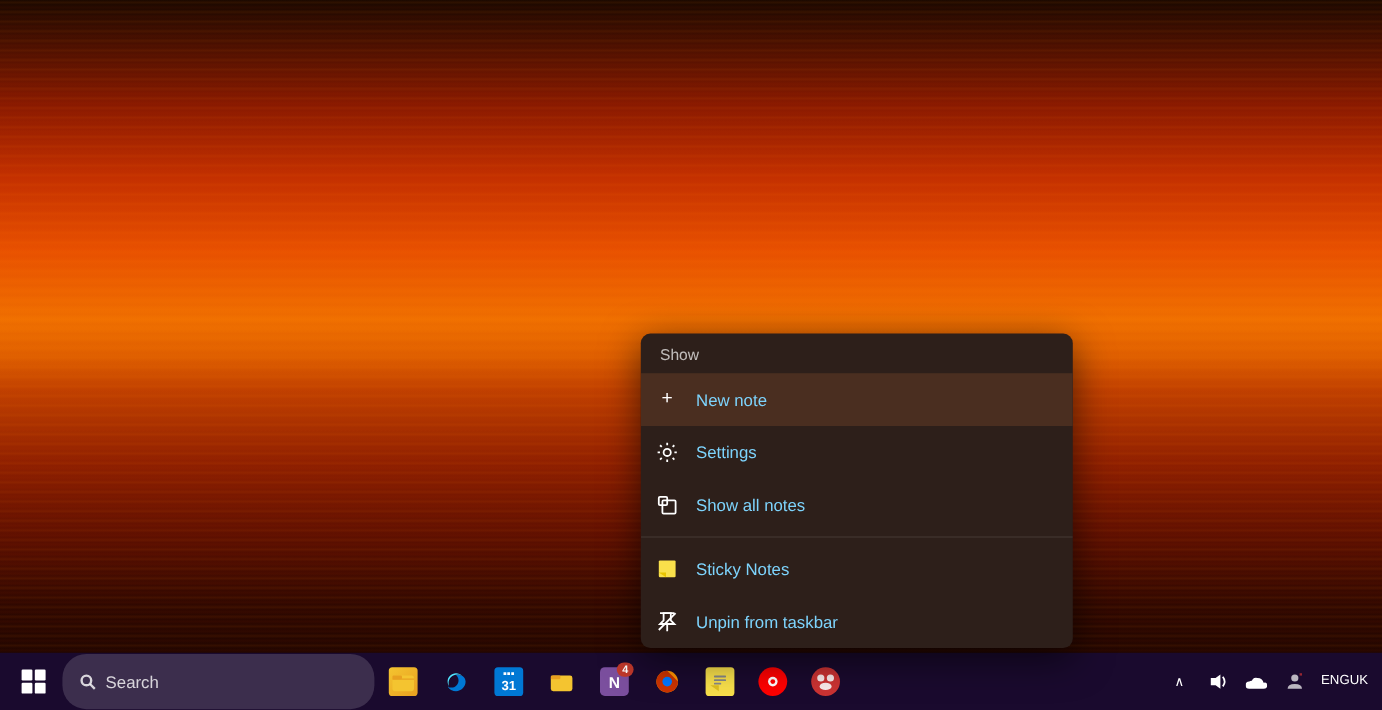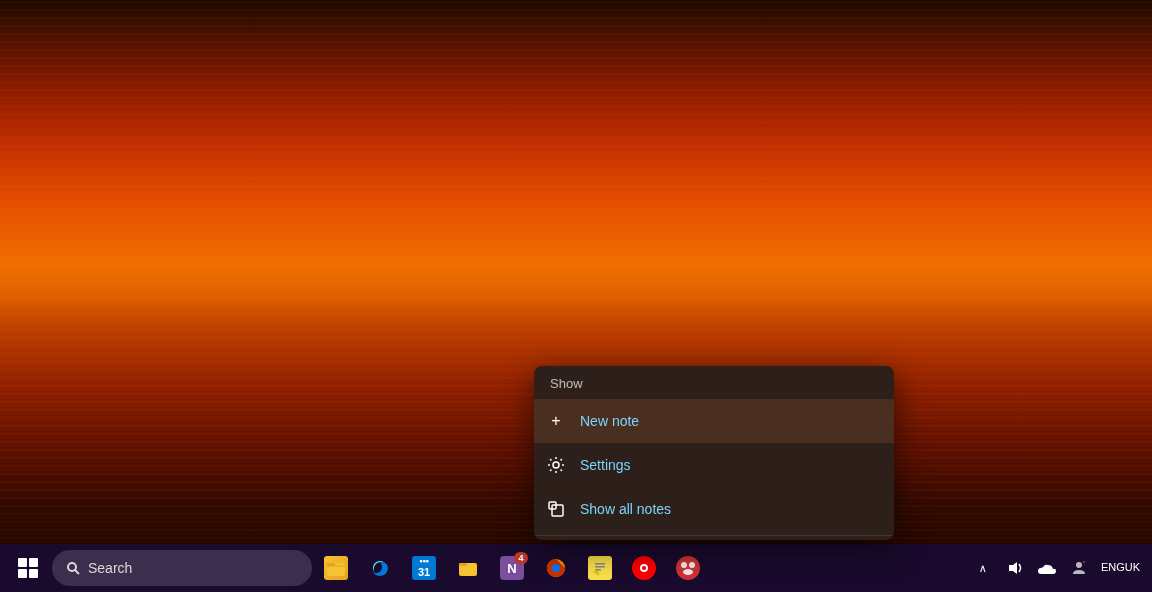--- a/index.html
+++ b/index.html
@@ -88,21 +88,21 @@
       background: white;
       border-radius: 1px;
     }
 
     
     #search-bar {
       display: flex;
       align-items: center;
       background: rgba(255,255,255,0.15);
       border-radius: 20px;
-      height: 36px;
+      height: 46px;
       padding: 0 14px;
       gap: 8px;
       width: 260px;
       cursor: text;
     }
 
     #search-bar span {
       color: rgba(255,255,255,0.8);
       font-size: 14px;
     }
@@ -287,21 +287,41 @@
         <rect x="2" y="2" width="7" height="7" rx="1"></rect>
         <rect x="5" y="5" width="11" height="11" rx="1"></rect>
       </svg>
     </div>
     <span class="menu-item-label">Show all notes</span>
   </div>
 
 
   <div class="menu-separator"></div>
 
-
+  <div class="menu-item">
+    <div class="menu-icon">
+      <svg width="18" height="18" viewBox="0 0 18 18">
+        <rect x="2" y="2" width="14" height="14" rx="1" fill="#f9e04b"></rect>
+        <path d="M2 12 L8 12 L8 16 Z" fill="#e8c400"></path>
+      </svg>
+    </div>
+    <span class="menu-item-label">Sticky Notes</span>
+  </div>
+
+  <div class="menu-item">
+    <div class="menu-icon">
+      <svg width="18" height="18" viewBox="0 0 18 18" fill="none" stroke="white" stroke-width="1.5">
+        <line x1="9" y1="10" x2="9" y2="17"></line>
+        <path d="M6 2 L6 8 L3 11 L15 11 L12 8 L12 2 Z"></path>
+        <line x1="3" y1="2" x2="15" y2="2"></line>
+        <line x1="2" y1="16" x2="16" y2="2"></line>
+      </svg>
+    </div>
+    <span class="menu-item-label">Unpin from taskbar</span>
+  </div>
 </div>
 
 <div id="taskbar">
 
   <div class="taskbar-icon taskbar-start">
     <div class="win-logo">
       <span></span>
         <span></span>
         <span></span>
         <span></span>

